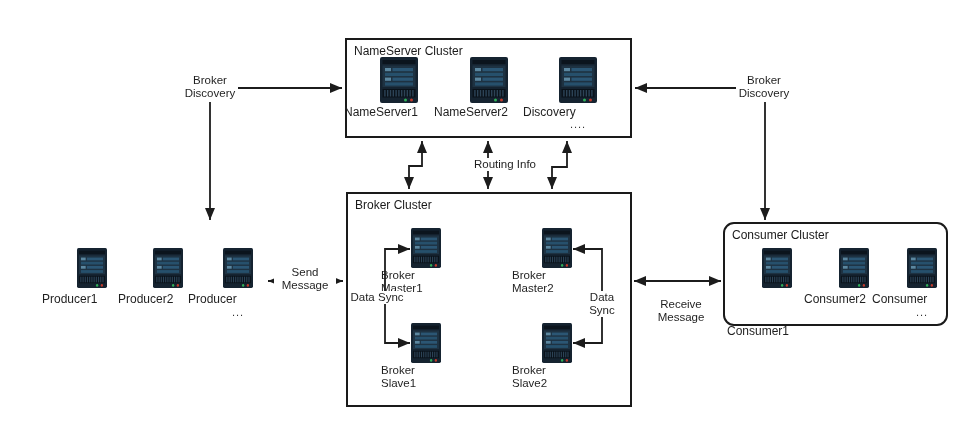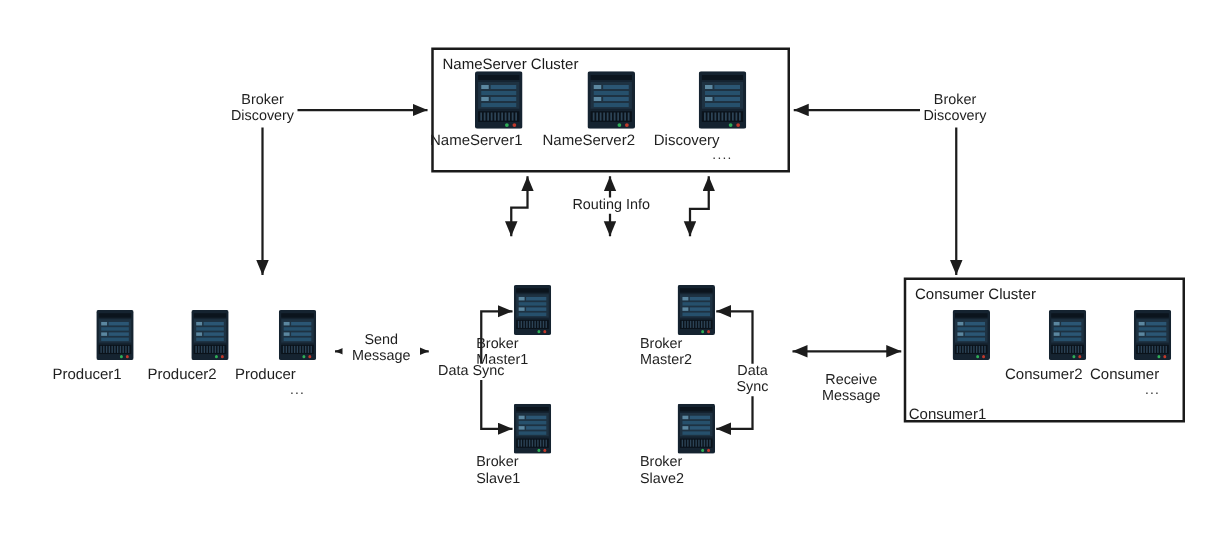--- a/index.html
+++ b/index.html
@@ -49,21 +49,24 @@
         </g>
         <circle cx="25.5" cy="43" r="1.5" fill="#2fae57"></circle>
         <circle cx="31.5" cy="43" r="1.5" fill="#c0392b"></circle>
       </symbol>
     </defs>
   </svg>
 
   <div class="cluster-box" style="left:345px;top:38px;width:287px;height:100px;">
     <div class="cluster-title">NameServer Cluster</div>
   </div>
-  <div class="cluster-box" style="left:723px;top:222px;width:225px;height:116px;">
+  <div class="cluster-box" style="left:346px;top:192px;width:286px;height:215px;">
+    <div class="cluster-title">Broker Cluster</div>
+  </div>
+  <div class="cluster-box" style="left:723px;top:222px;width:225px;height:104px;border-radius:11px;">
     <div class="cluster-title">Consumer Cluster</div>
   </div>
 
   <svg class="edge-layer" width="975" height="434" viewBox="0 0 975 434">
     <defs>
       <marker id="arrow" markerUnits="userSpaceOnUse" markerWidth="13" markerHeight="11" refX="12" refY="5" orient="auto-start-reverse">
         <path d="M0 0 L12 5 L0 10 Z" fill="#1c1c1c"></path>
       </marker>
     </defs>
     <g stroke="#1c1c1c" stroke-width="1.8" fill="none">
@@ -141,21 +144,21 @@
     </svg>
   <div class="node-label" style="left:727px;top:293px;width:100px;font-size:12px;margin-top:32px;">Consumer1</div>
   <div class="node-label" style="left:804px;top:293px;width:100px;font-size:12px;">Consumer2</div>
   <div class="node-label" style="left:872px;top:293px;width:100px;font-size:12px;">Consumer</div>
   <div class="node-more" style="left:904px;top:306px;width:36px;">...</div>
 
   <div class="edge-label nobg" style="left:168px;top:74px;width:84px;">Broker
 Discovery</div>
   <div class="edge-label nobg" style="left:722px;top:74px;width:84px;">Broker
 Discovery</div>
-  <div class="edge-label" style="left:452px;top:158px;width:74px;">Routing Info</div>
+  <div class="edge-label" style="left:468px;top:158px;width:74px;">Routing Info</div>
   <div class="edge-label" style="left:274px;top:266px;width:62px;">Send
 Message</div>
   <div class="edge-label" style="left:650px;top:266px;width:62px;margin-top:32px;">Receive
 Message</div>
   <div class="edge-label" style="left:350px;top:291px;width:54px;">Data Sync</div>
   <div class="edge-label" style="left:576px;top:291px;width:52px;">Data Sync</div>
 
 </div>
 
 </body></html>

